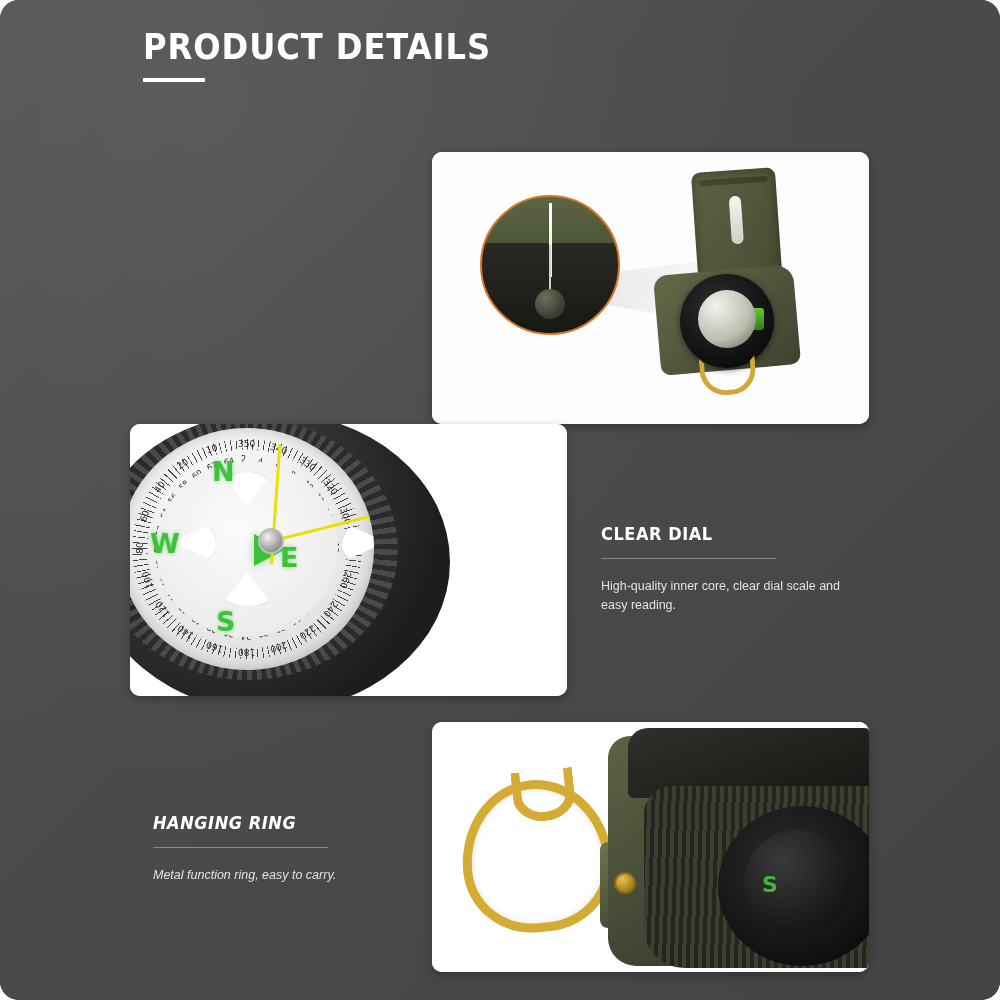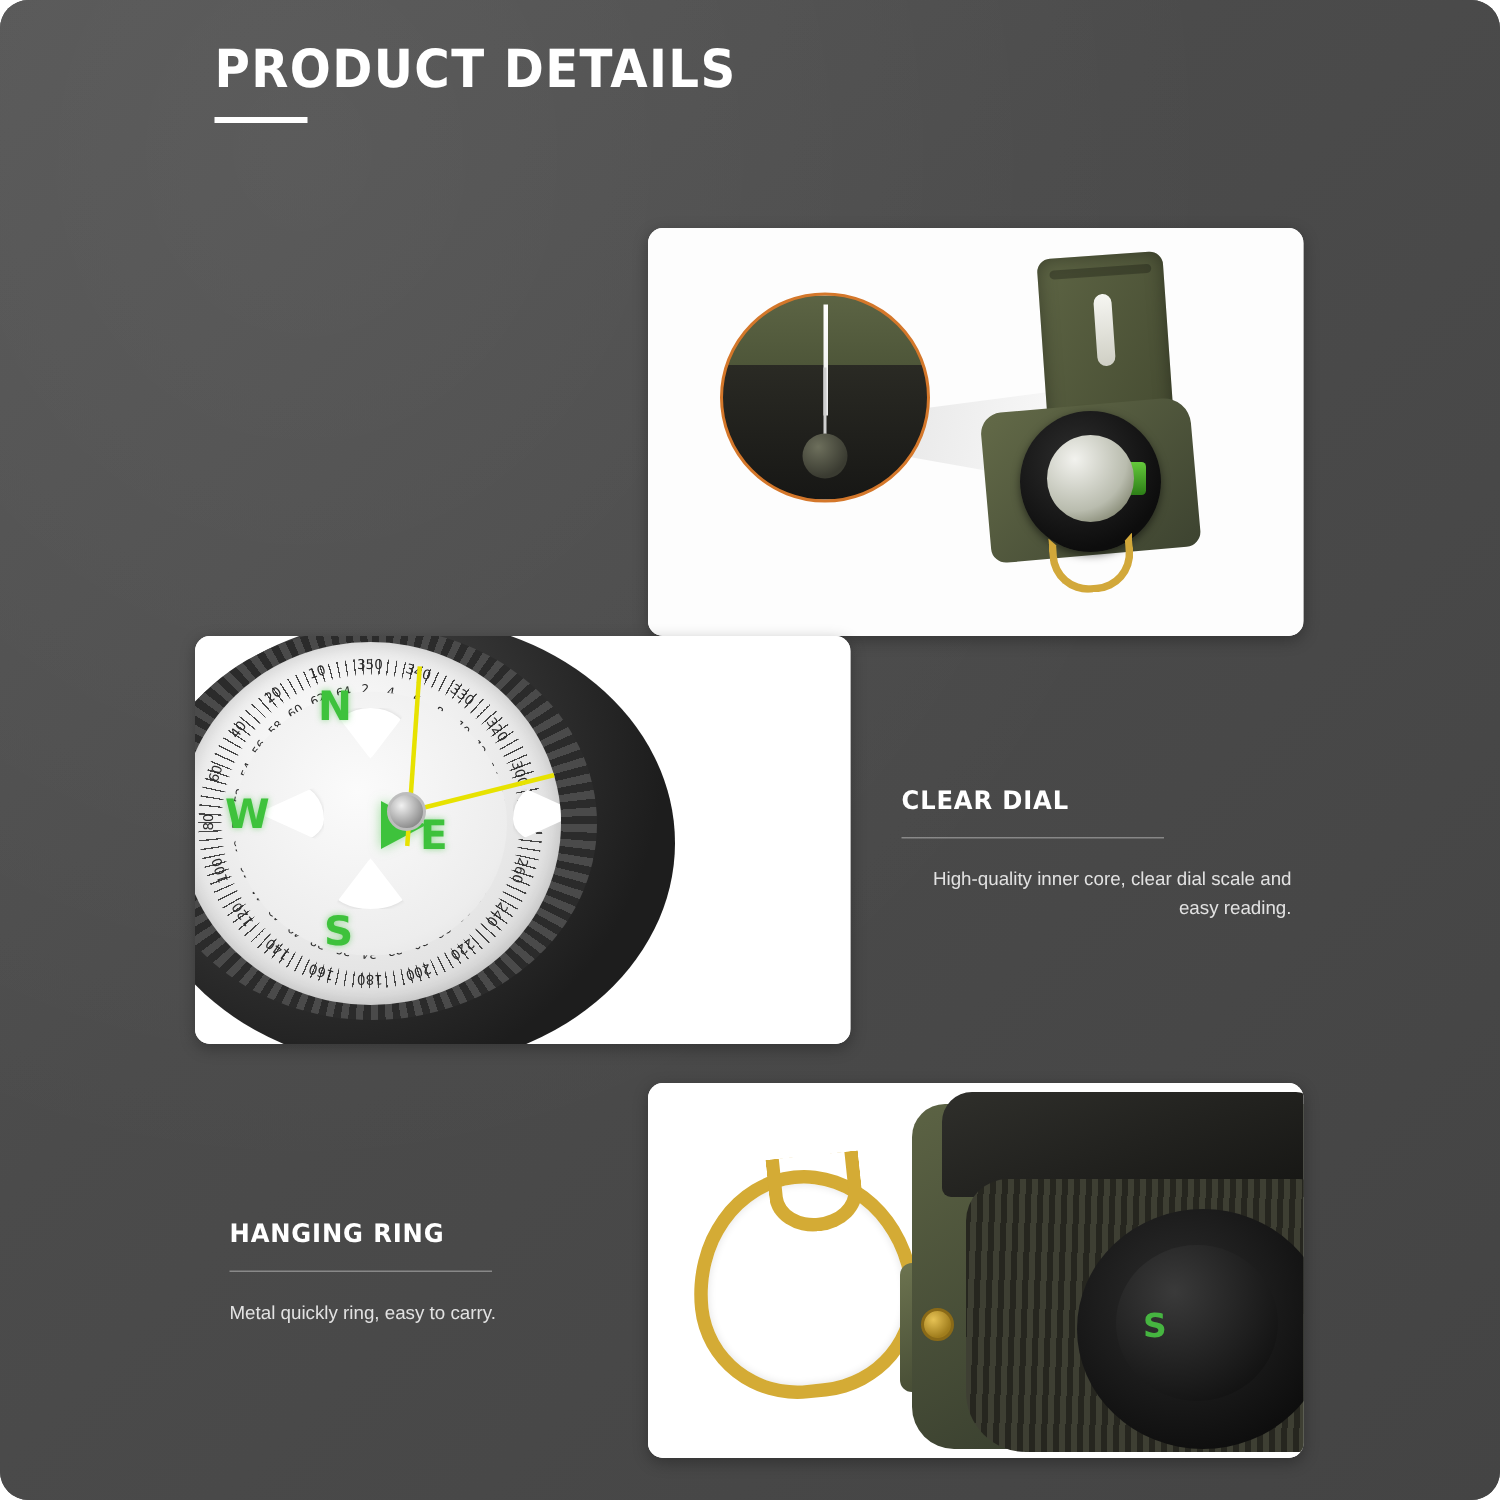--- a/index.html
+++ b/index.html
@@ -65,21 +65,21 @@
     box-shadow: 0 3px 10px rgba(0,0,0,0.28);
   }
   #card-azimuth { left: 432px; top: 152px;  width: 437px; height: 272px; }
   #card-dial    { left: 130px; top: 424px;  width: 437px; height: 272px; }
   #card-ring    { left: 432px; top: 722px;  width: 437px; height: 250px; }
 
   
   .block { position: absolute; }
   #block-azimuth { left: 153px; top: 228px; width: 260px; }
   #block-dial    { left: 601px; top: 524px; width: 260px; }
-  #block-ring    { left: 153px; top: 813px; width: 260px; }
+  #block-ring    { left: 153px; top: 813px; width: 260px; font-style: italic; }
 
   .block-title {
     font-family: "DejaVu Sans", sans-serif;
     font-weight: 700;
     font-size: 17px;
     letter-spacing: 0.6px;
     color: #ffffff;
     transform: scaleX(0.95);
     transform-origin: left center;
   }
@@ -87,21 +87,21 @@
     margin-top: 14px;
     width: 175px; height: 1px;
     background: rgba(255,255,255,0.35);
   }
   .block-desc {
     margin-top: 18px;
     font-size: 12.5px;
     line-height: 1.55;
     color: #e2e2e2;
   }
-  #block-dial .block-desc { text-align: right; }
+  #block-dial .block-desc { text-align: left; }
   #block-dial .block-title,
   #block-dial .block-rule { margin-left: 0; }
 
   
   .photo { position: absolute; inset: 0; }
   .ph1-bg { position: absolute; inset: 0; background: #fdfdfd; }
   
   .ph1-circle {
     position: absolute;
     left: 48px; top: 43px;
@@ -505,16 +505,16 @@
       <div class="ph3-bezel"></div>
       <div class="ph3-dial"></div>
       <div class="ph3-green">S</div>
       <div class="ph3-screw"></div>
     </div>
   </div>
 
   <div class="block" id="block-ring">
     <div class="block-title">HANGING RING</div>
     <div class="block-rule"></div>
-    <div class="block-desc">Metal quickly ring, easy to carry.</div>
+    <div class="block-desc">Metal function ring, easy to carry.</div>
   </div>
 
 </div>
 
 </body></html>

